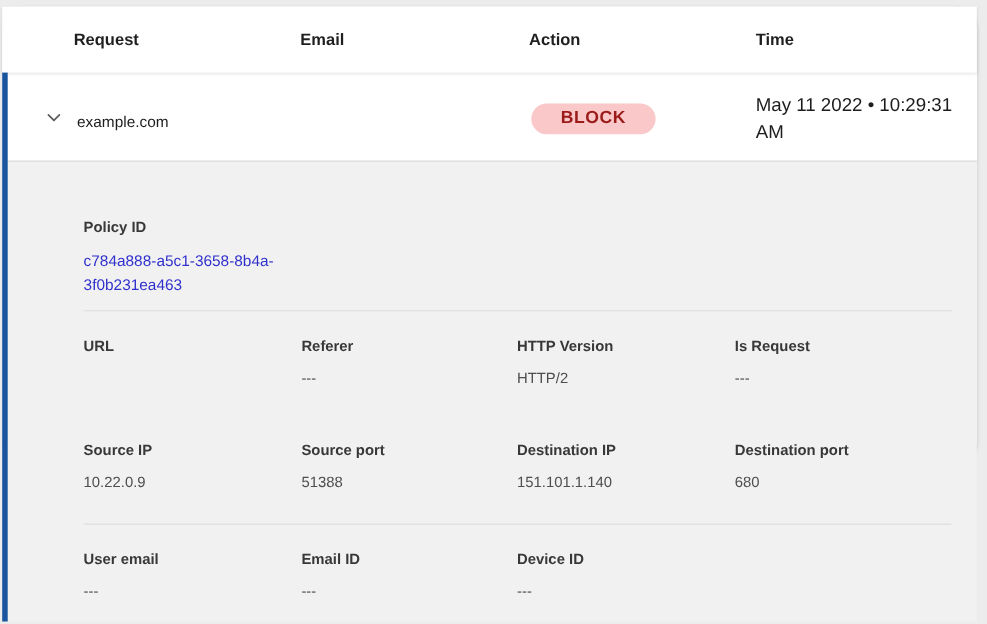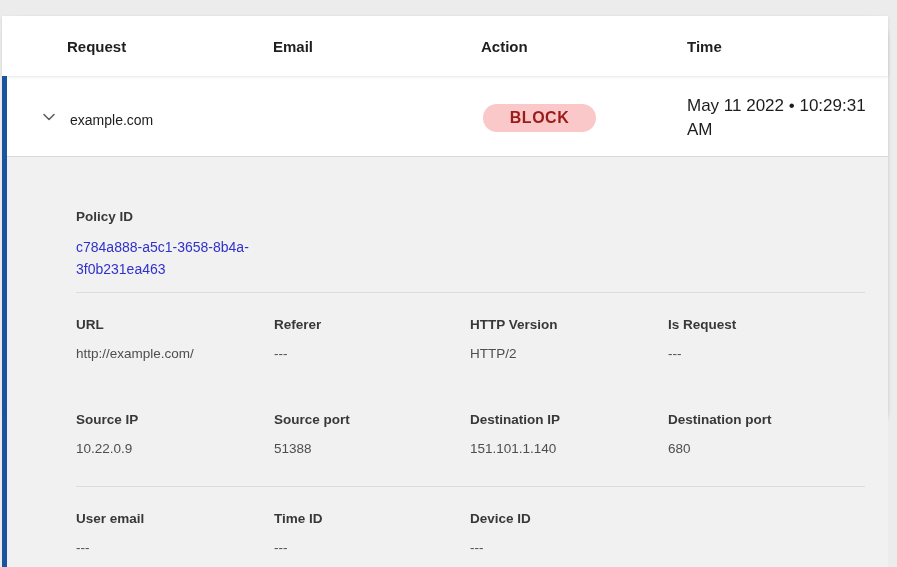--- a/index.html
+++ b/index.html
@@ -19,21 +19,21 @@
   html, body {
     width: 897px; height: 567px;
     font-family: "Liberation Sans", "DejaVu Sans", sans-serif;
     background: var(--page-bg);
     overflow: hidden;
   }
   .screen { position: relative; width: 897px; height: 567px; }
 
   .table-card {
     position: absolute;
-    left: 2px; top: 16px;
+    left: 2px; top: 6px;
     width: 886px; height: 415px;
     background: var(--card-bg);
     box-shadow: 1px 1px 3px rgba(0,0,0,0.10);
     border-radius: 21px;
   }
 
   
   .header-row {
     position: absolute;
     left: 0; top: 0; width: 886px; height: 60px;
@@ -174,21 +174,20 @@
 
         <div class="dcell c1 r-policy">
           <div class="flabel">Policy ID</div>
           <a class="policy-link">c784a888-a5c1-3658-8b4a-3f0b231ea463</a>
         </div>
 
         <div class="divider div-1"></div>
 
         <div class="dcell c1 r-http">
           <div class="flabel">URL</div>
-          <div class="fvalue">http://example.com/</div>
         </div>
         <div class="dcell c2 r-http">
           <div class="flabel">Referer</div>
           <div class="fvalue">---</div>
         </div>
         <div class="dcell c3 r-http">
           <div class="flabel">HTTP Version</div>
           <div class="fvalue">HTTP/2</div>
         </div>
         <div class="dcell c4 r-http">
@@ -213,21 +212,21 @@
           <div class="fvalue">680</div>
         </div>
 
         <div class="divider div-2"></div>
 
         <div class="dcell c1 r-user">
           <div class="flabel">User email</div>
           <div class="fvalue">---</div>
         </div>
         <div class="dcell c2 r-user">
-          <div class="flabel">Time ID</div>
+          <div class="flabel">Email ID</div>
           <div class="fvalue">---</div>
         </div>
         <div class="dcell c3 r-user">
           <div class="flabel">Device ID</div>
           <div class="fvalue">---</div>
         </div>
 
       </div>
     </div>
   </div>

